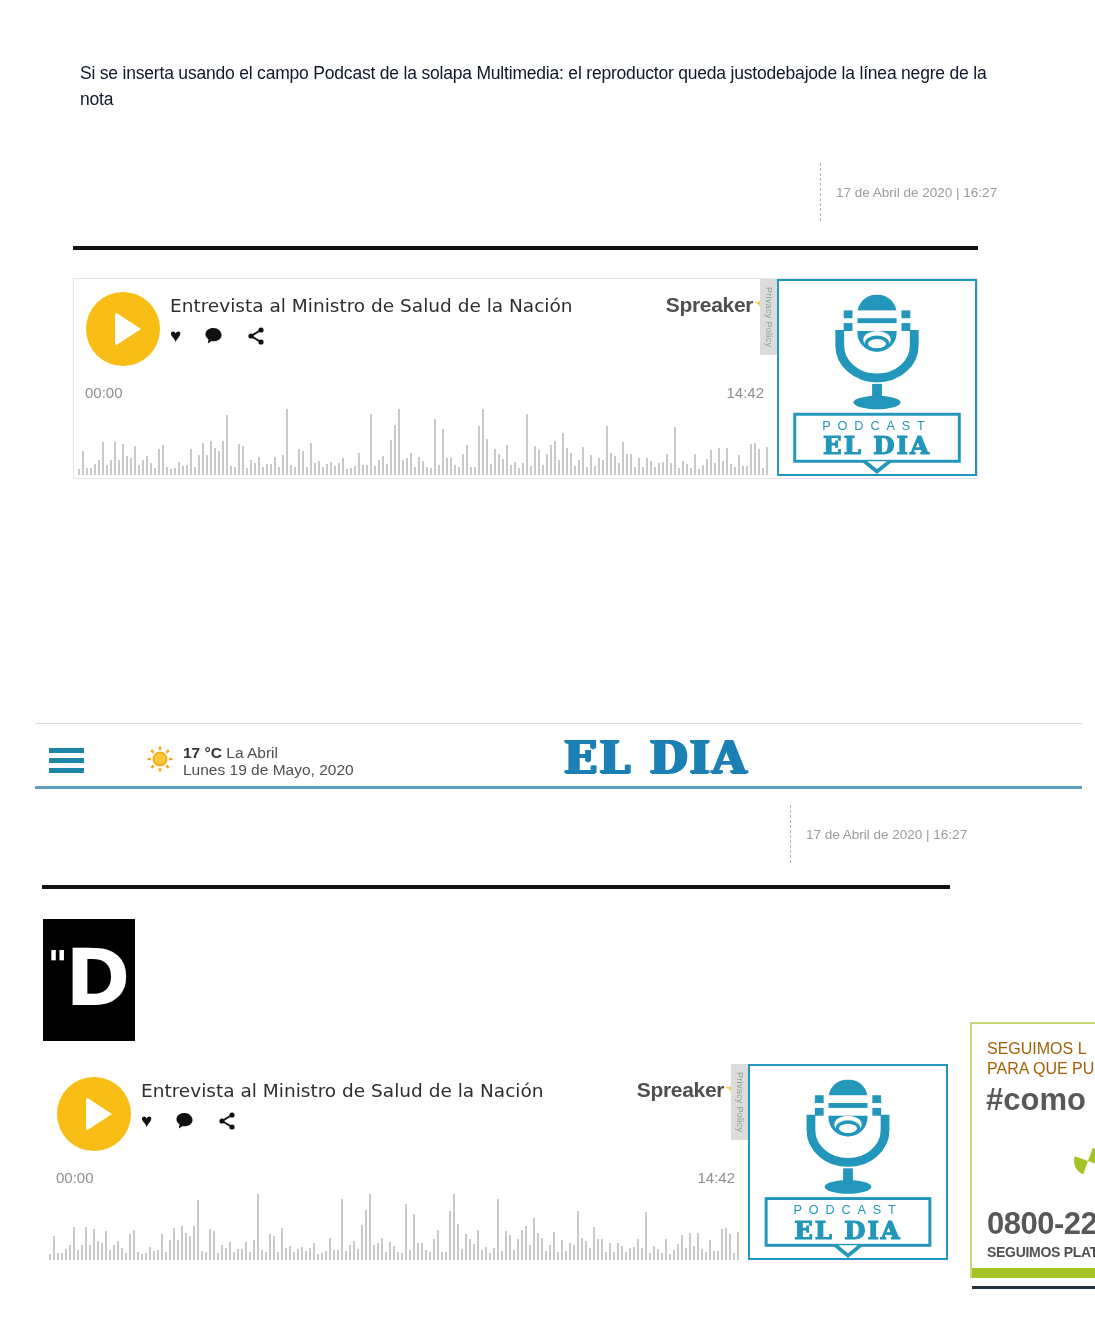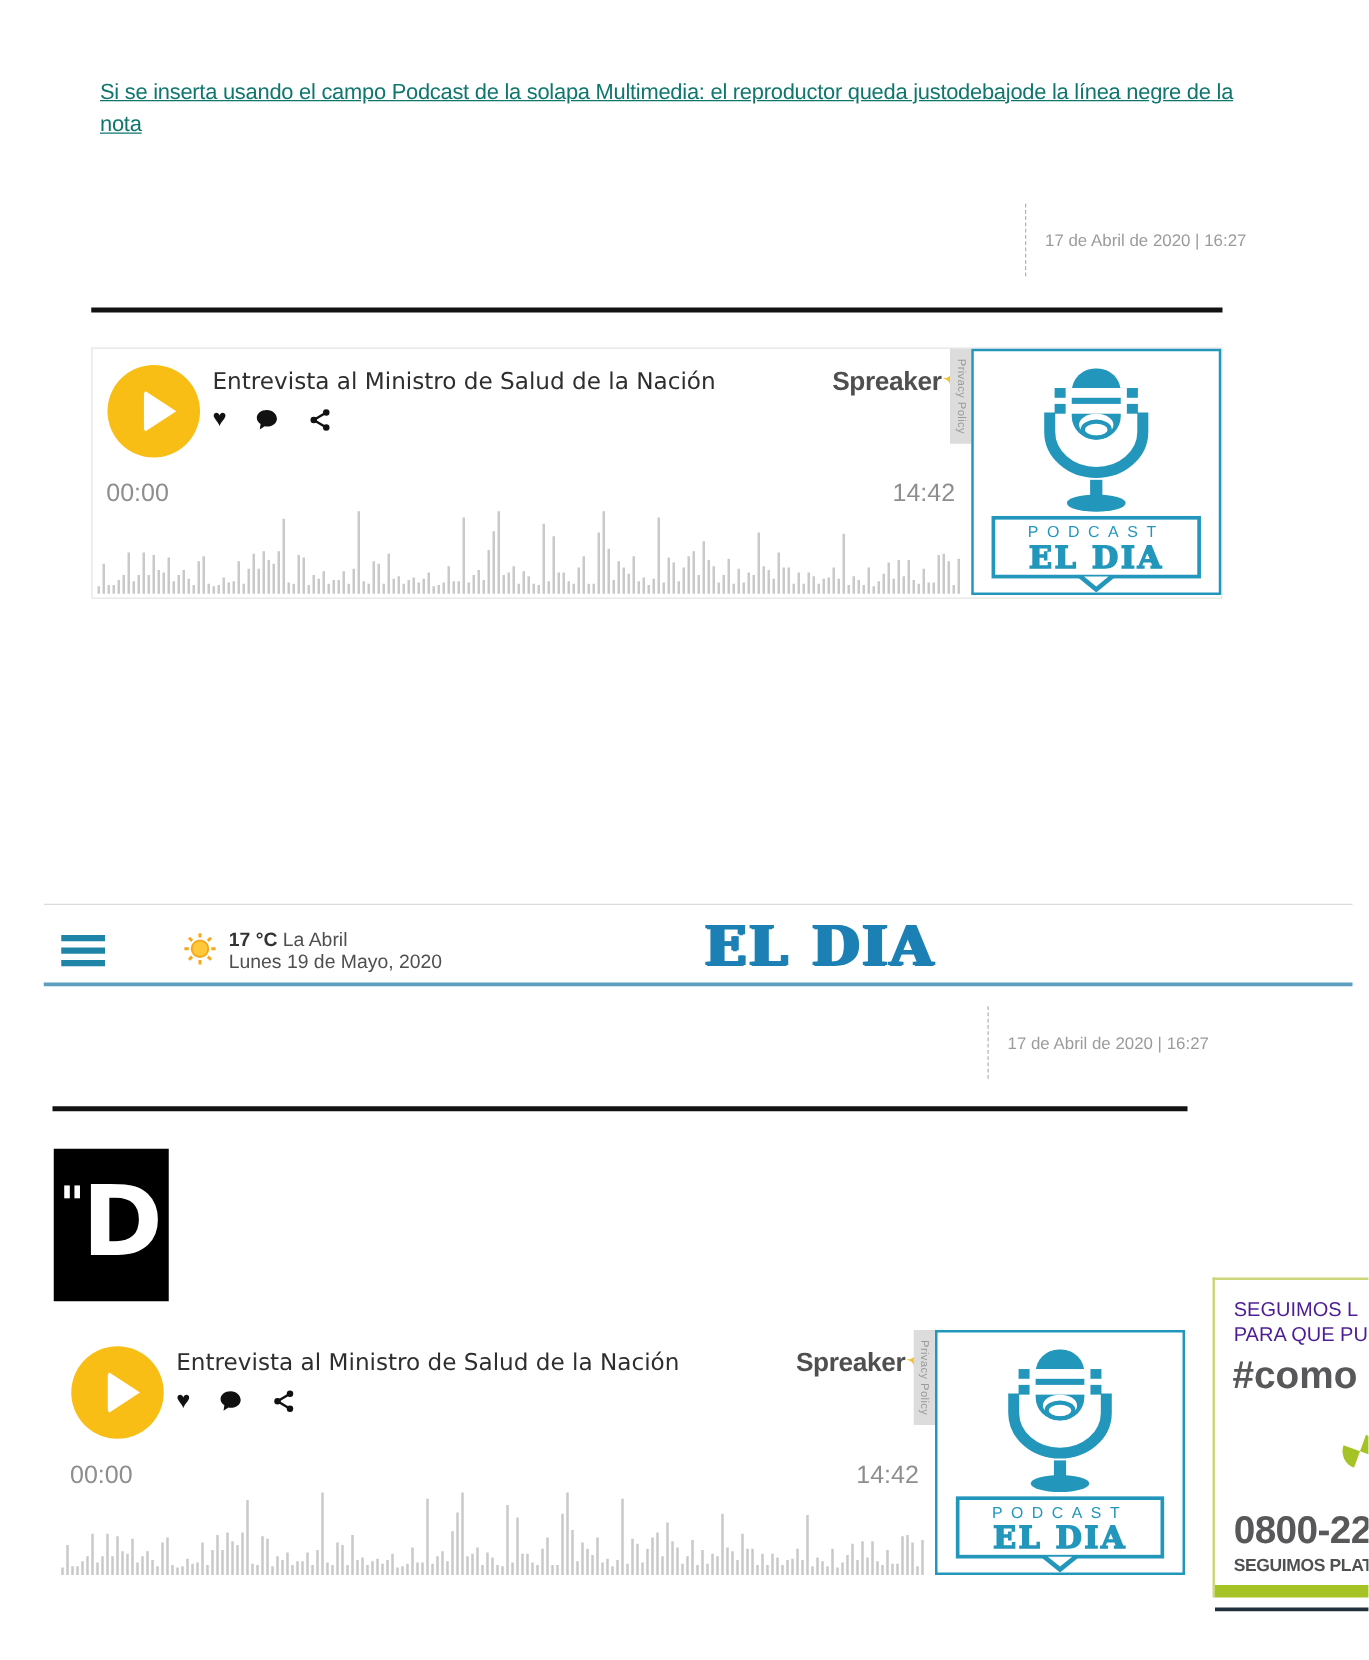--- a/index.html
+++ b/index.html
@@ -1,21 +1,21 @@
 <!DOCTYPE html>
 <html><head>
 <meta charset="utf-8">
 <style>
   * { margin:0; padding:0; box-sizing:border-box; }
   html,body { background:#ffffff; }
   body { font-family:"Liberation Sans", sans-serif; }
   .page { position:relative; width:1095px; height:1328px; background:#fff; overflow:hidden; }
 
   
-  .caption { position:absolute; color:#0f766e; font-size:17.5px; line-height:26px; letter-spacing:-0.2px;text-decoration:underline; }
+  .caption { position:absolute; color:#0f172a; font-size:17.5px; line-height:26px; letter-spacing:-0.2px; }
   .caption-1 { left:80px; top:60px; width:940px; }
   .caption-2 { left:35px; top:588px; width:975px; }
 
   
   .datestamp { position:absolute; height:58px; border-left:1px dashed #b3b3b3; display:flex; align-items:center; padding-left:15px; color:#9b9b9b; font-size:13.5px; }
   .datestamp-1 { left:820px; top:163px; }
   .datestamp-2 { left:790px; top:805px; }
 
   
   .black-rule { position:absolute; background:#121212; height:4px; }
@@ -35,21 +35,21 @@
   .icon-row { position:absolute; left:96px; top:47px; display:flex; align-items:center; }
   .icon-row .heart { font-size:19px; color:#111; line-height:20px; }
   .icon-row .gap { width:23px; }
   .icon-row svg { display:block; }
 
   .spreaker { position:absolute; left:585px; top:14px; width:110px; text-align:right; font-size:21px; font-weight:700; color:#4f4f4f; letter-spacing:-0.3px; white-space:nowrap; cursor:pointer; }
   .spreaker .star { display:inline-block; color:#F2C230; font-size:18px; transform:rotate(8deg); vertical-align:2px; margin-left:1px; }
 
   .privacy-tab { position:absolute; left:686px; top:0; width:17px; height:76px; background:#dcdcdc; color:#9a9a9a; font-size:9px; writing-mode:vertical-rl; text-align:center; line-height:17px; letter-spacing:0.3px; overflow:hidden; cursor:pointer; }
 
-  .time { position:absolute; top:105px; font-size:20px; color:#8e8e8e; }
+  .time { position:absolute; top:105px; font-size:15px; color:#8e8e8e; }
   .time-cur { left:11px; }
   .time-dur { left:640px; width:50px; text-align:right; }
 
   .waveform { position:absolute; left:4px; top:129px; width:694px; height:67px; display:flex; align-items:flex-end; cursor:pointer; }
   .waveform i { display:block; width:2px; margin-right:2px; background:#c9c9c9; }
 
   .artwork { position:absolute; left:703px; top:0px; width:200px; height:197px; background:#fff; border:2px solid #2296BB; }
   .player-2 .artwork { height:196px; }
   .artwork svg { display:block; width:100%; height:100%; }
 
@@ -65,21 +65,21 @@
   .site-logo { position:absolute; left:541px; top:737px; width:230px; text-align:center; font-family:"DejaVu Serif", serif; font-weight:700; font-size:44px; line-height:42px; color:#1C80B4; letter-spacing:2px; text-shadow:1.5px 0 0 #1C80B4, -1.5px 0 0 #1C80B4, 0 1px 0 #1C80B4; cursor:pointer; }
 
   
   .dropcap { position:absolute; left:43px; top:919px; width:92px; height:122px; background:#000; color:#fff; text-align:center; font-family:"DejaVu Sans", sans-serif; font-weight:700; cursor:default; }
   .dropcap .q { font-size:38px; vertical-align:28px; letter-spacing:-2px; }
   .dropcap .d { font-size:78px; line-height:118px; }
   .article-text { position:absolute; left:155px; top:922px; width:797px; font-family:"Liberation Serif", serif; font-size:20.5px; line-height:37px; color:#1a1a1a; text-align:justify; }
 
   
   .ad { position:absolute; left:970px; top:1022px; width:125px; height:256px; background:#fff; border-top:2px solid #cdd67a; border-left:2px solid #cdd67a; overflow:hidden; cursor:pointer; }
-  .ad .line-sm { position:absolute; left:15px; font-size:16px; color:#4c1d95; white-space:nowrap; }
+  .ad .line-sm { position:absolute; left:15px; font-size:16px; color:#a16207; white-space:nowrap; }
   .ad .l1 { top:16px; } .ad .l2 { top:36px; }
   .ad .hash { position:absolute; left:14px; top:58px; font-size:31px; font-weight:700; color:#58585a; white-space:nowrap; }
   .ad .leaf { position:absolute; left:101px; top:122px; }
   .ad .phone { position:absolute; left:15px; top:182px; font-size:31px; font-weight:700; color:#58585a; white-space:nowrap; letter-spacing:-0.5px; }
   .ad .company { position:absolute; left:15px; top:220px; font-size:14px; font-weight:700; color:#4f5052; white-space:nowrap; letter-spacing:-0.3px; }
   .ad .greenbar { position:absolute; left:0; top:244px; width:125px; height:12px; background:#A5C324; }
   .ad-underline { position:absolute; left:972px; top:1286px; width:123px; height:3px; background:#20303d; }
 </style>
 </head>
 <body>

